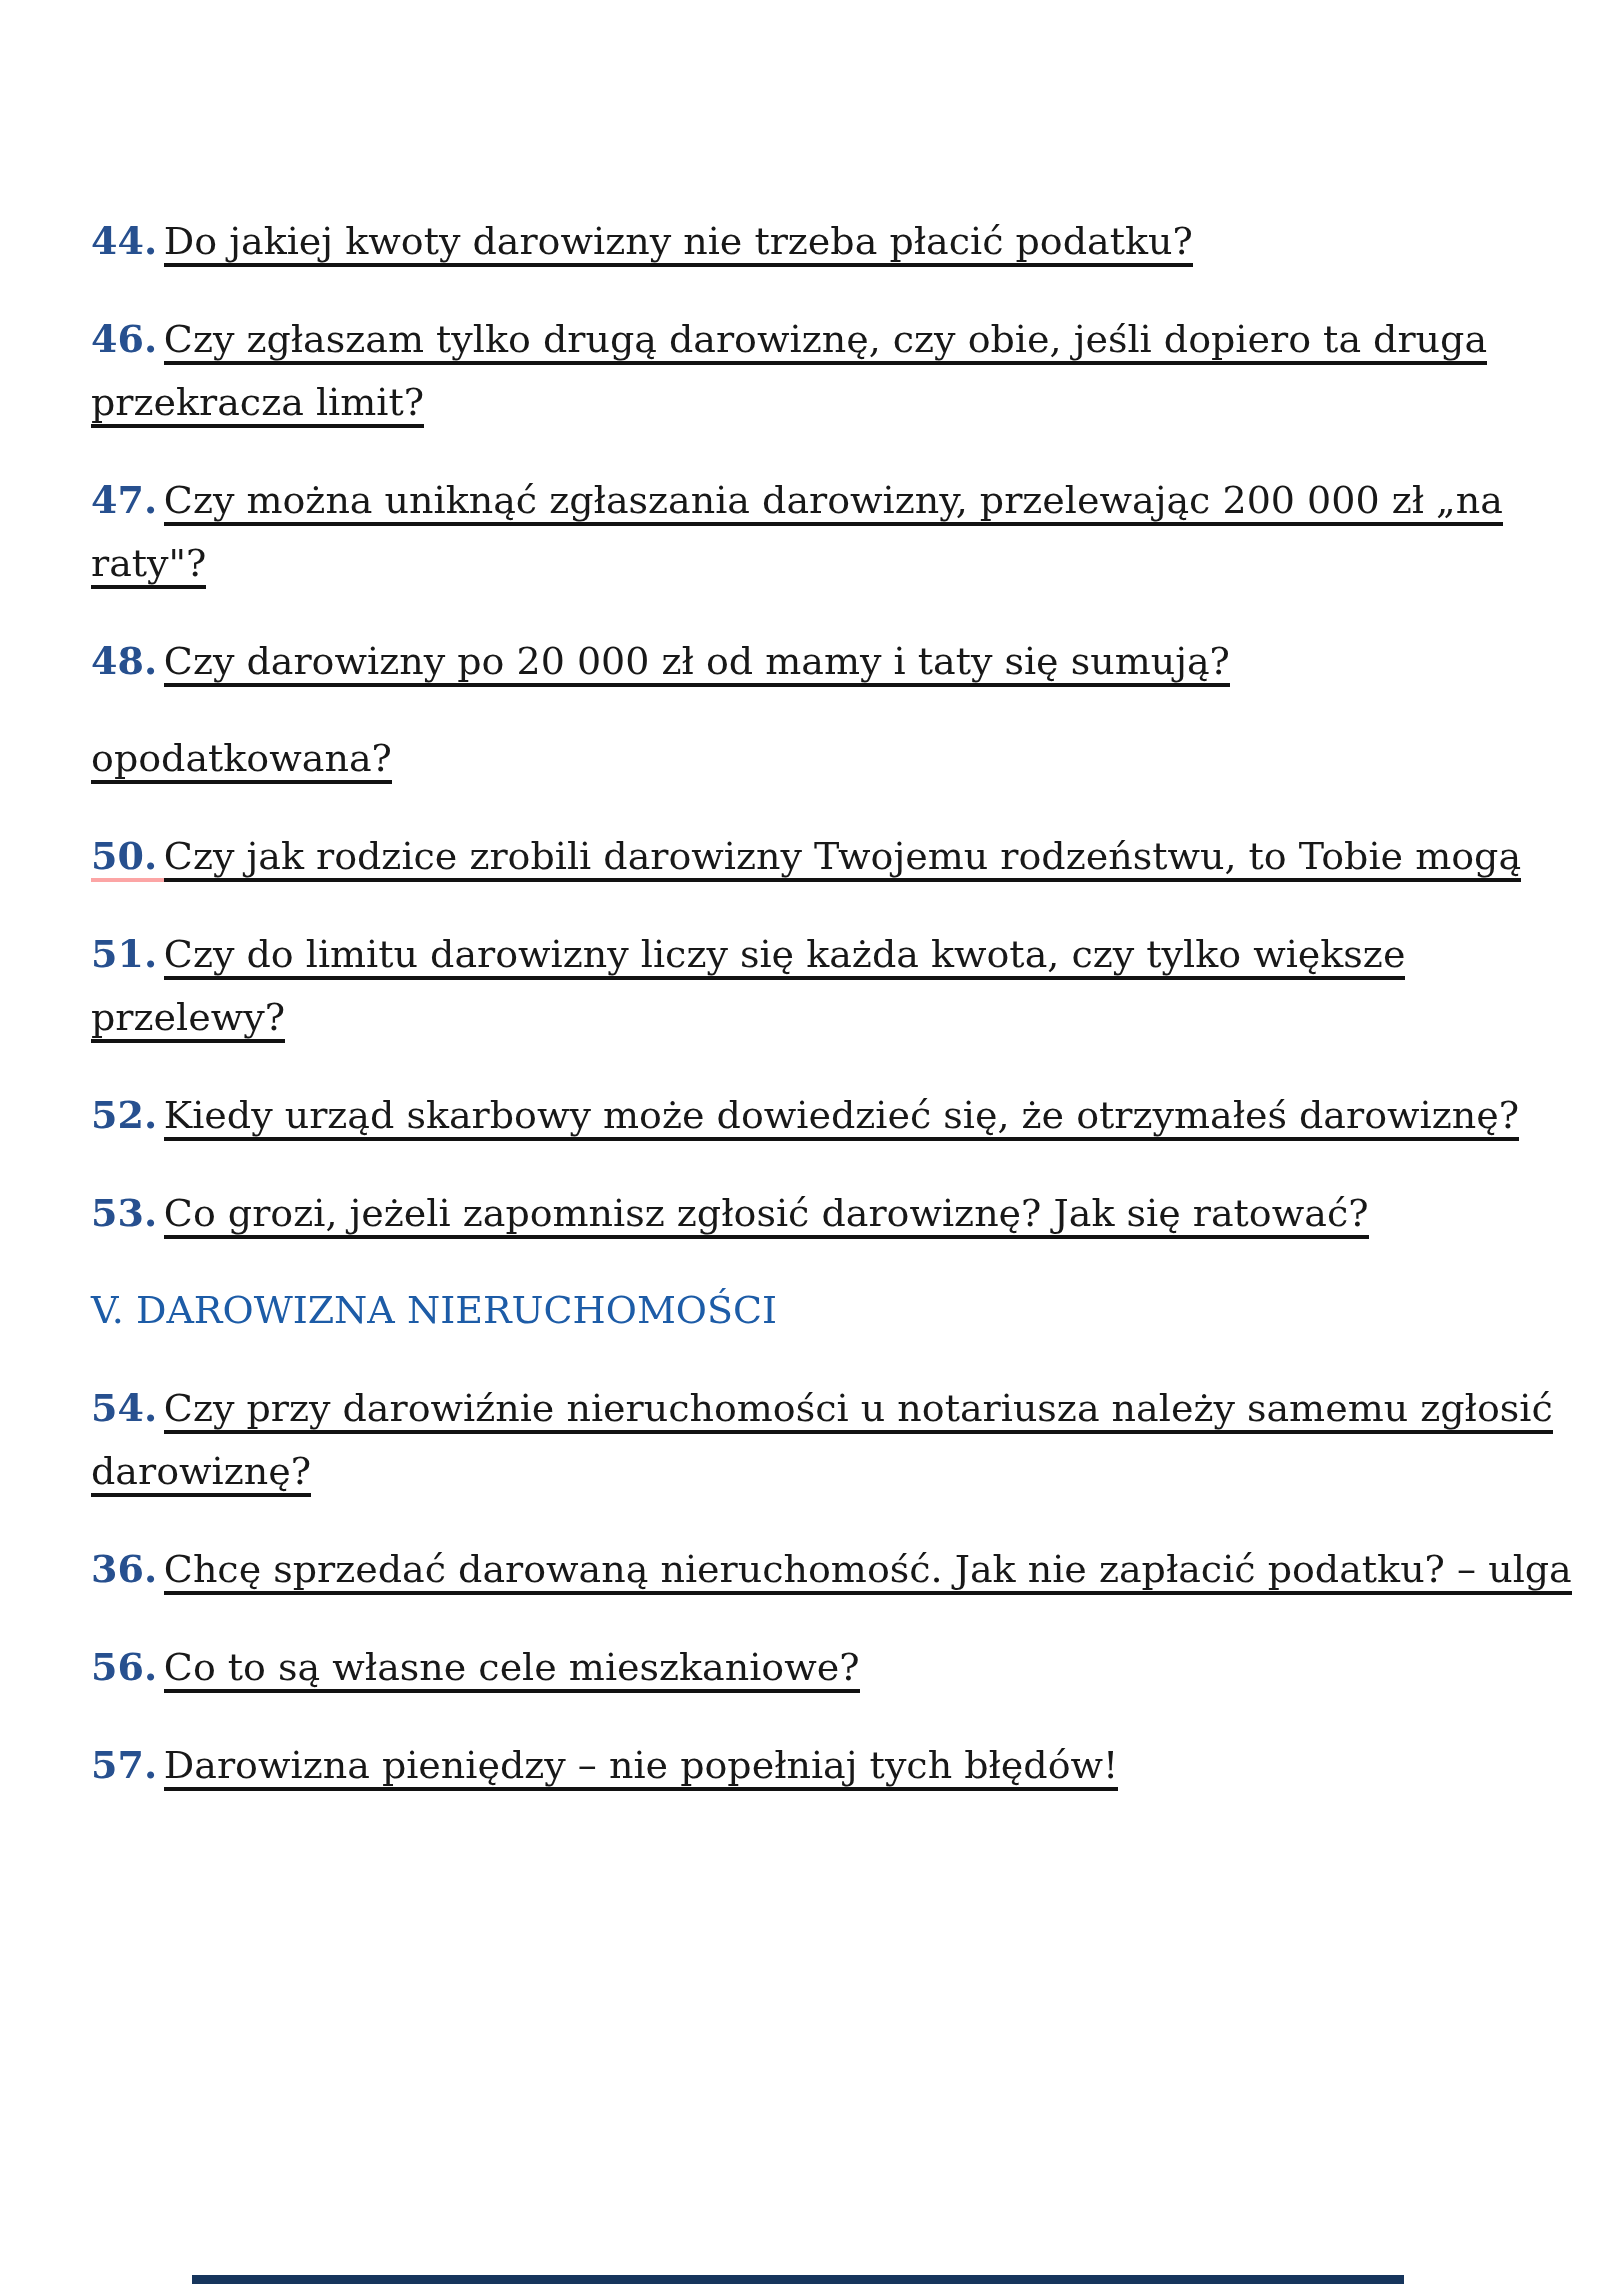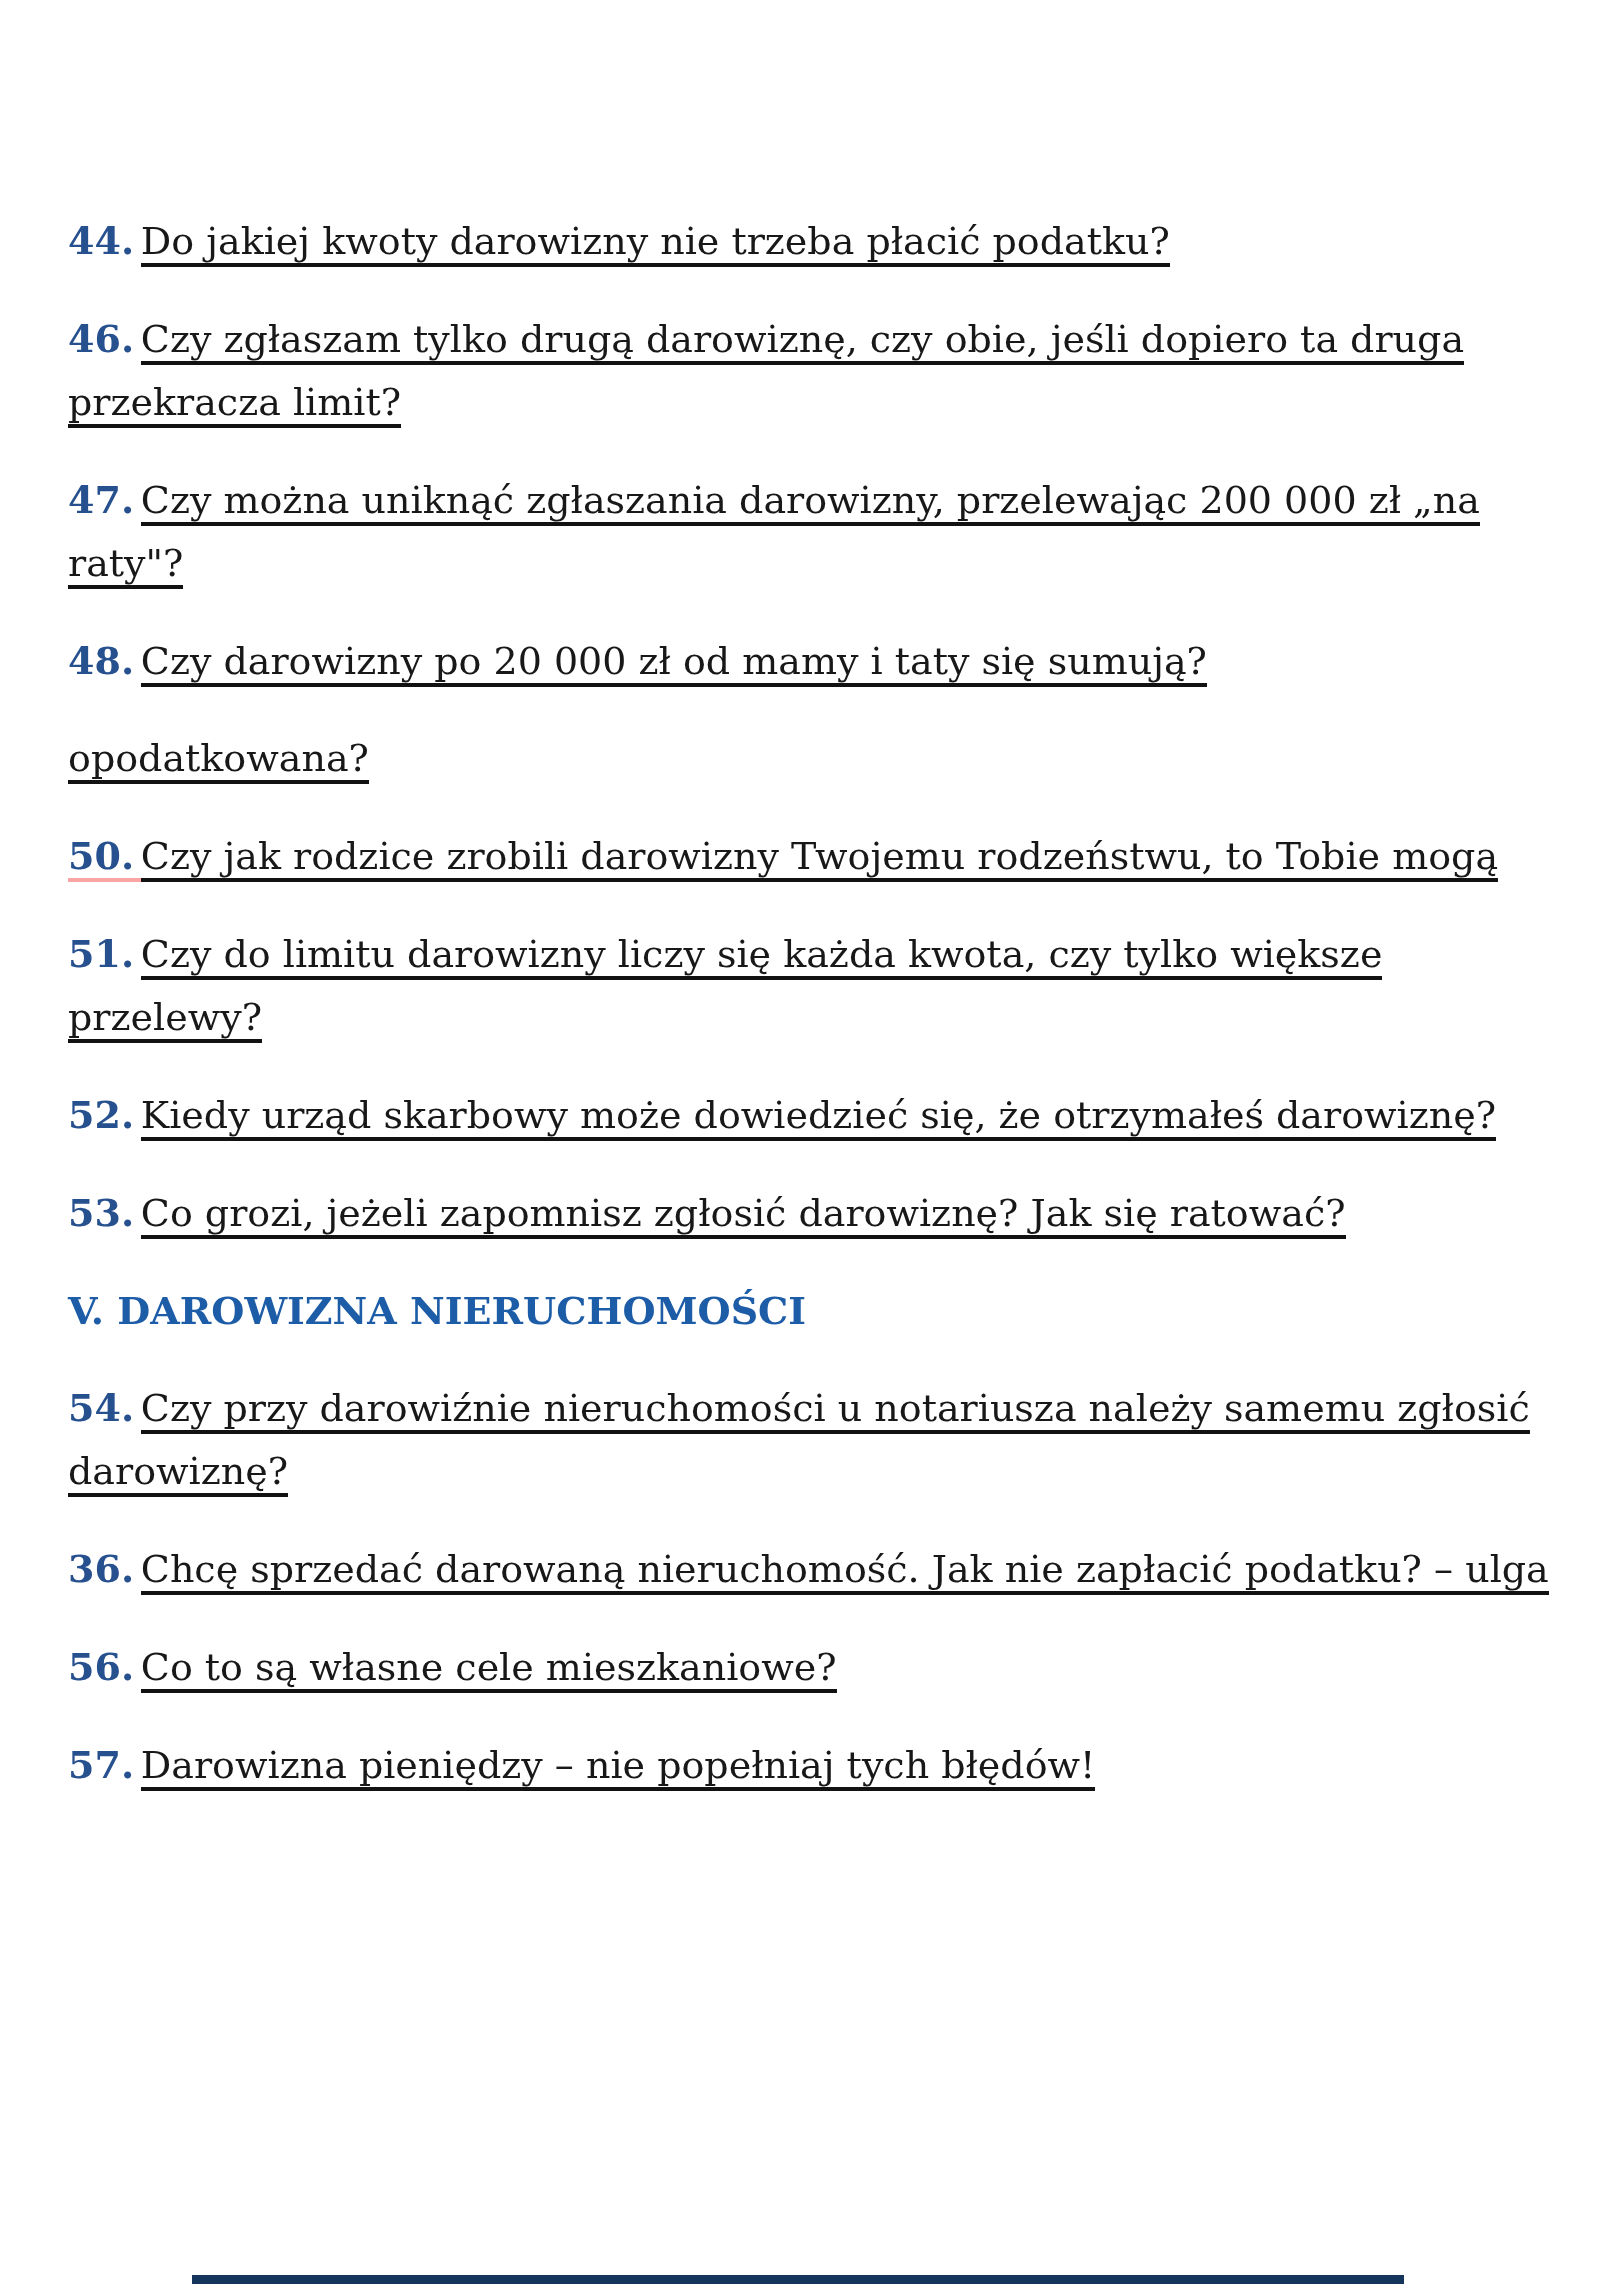--- a/index.html
+++ b/index.html
@@ -8,21 +8,21 @@
     background: #ffffff;
   }
   body {
     width: 1616px;
     height: 2284px;
     position: relative;
     overflow: hidden;
     font-family: "DejaVu Serif", "Liberation Serif", serif;
   }
   .content {
-    padding: 209px 101px 0 68px;
+    padding: 209px 101px 0 91px;
   }
   .block {
     margin-bottom: 34px;
   }
   .line {
     font-size: 38px;
     line-height: 63px;
     color: #181818;
     white-space: nowrap;
   }
@@ -34,21 +34,21 @@
   .num-underlined {
     border-bottom: 4px solid #fca5a5;
   }
   .lk {
     border-bottom: 4px solid #121212;
     cursor: pointer;
   }
   .section-heading {
     font-size: 38px;
     line-height: 63px;
-    font-weight: bold;
+    font-weight: normal;
     color: #1d5ca7;
     white-space: nowrap;
   }
   .bottom-bar {
     position: absolute;
     bottom: 0;
     left: 192px;
     width: 1212px;
     height: 8.8px;
     background: #16355c;

